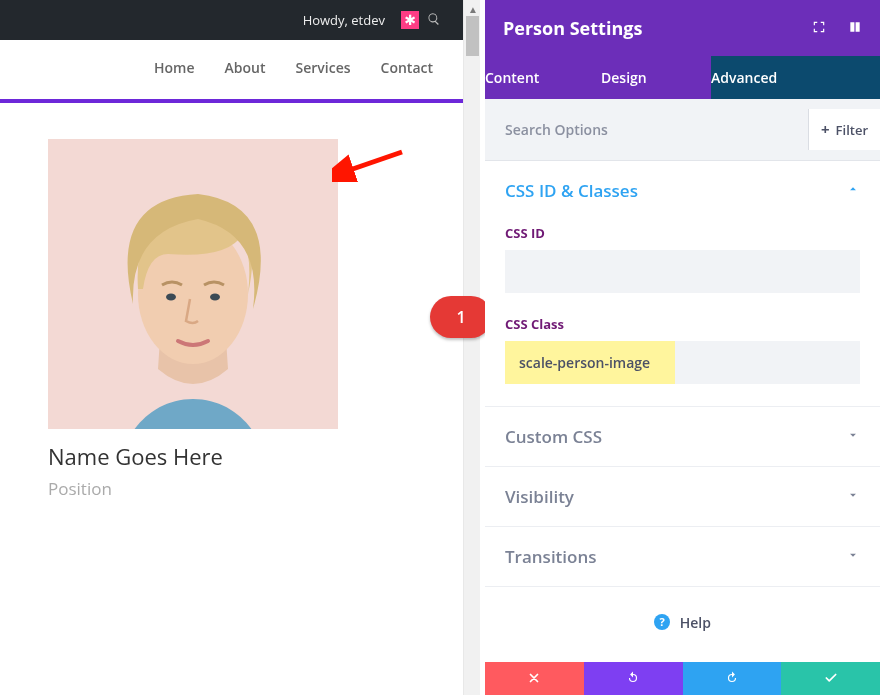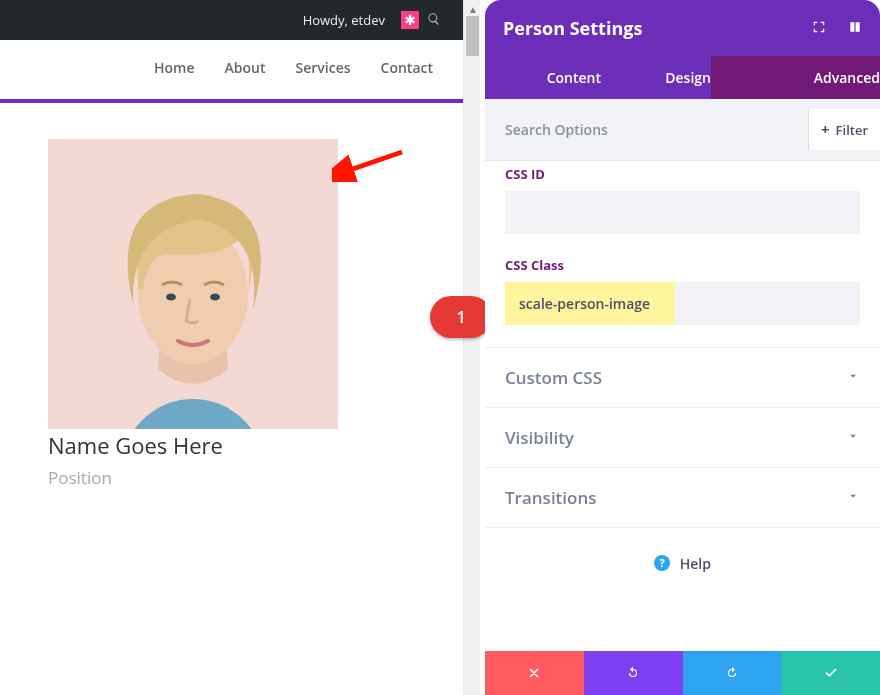--- a/index.html
+++ b/index.html
@@ -15,40 +15,40 @@
   .admin-greet { padding: 0 8px; }
   .admin-chip { width: 18px; height: 18px; background: #ff3d85; margin: 0 8px; display:flex; align-items:center; justify-content:center; color:#fff; font-size:14px;}
   .admin-search { color:#bbb; font-size:15px; width:14px; text-align:center;}
 
   .nav-row { display:flex; justify-content:flex-end; gap:30px; padding:18px 30px 22px 0; font-size:14px; color:#666; border-bottom:4px solid #6d28d9; width:463px;}
   .nav-item { cursor:pointer; color:#666; font-weight:600; }
 
   .module-area { padding: 36px 48px 0 48px; width:463px;}
   .portrait { width:290px; height:290px; background:#f1d6d1; overflow:hidden; position:relative; }
   .portrait svg { width:100%; height:100%; display:block; }
-  .person-name { font-size:22px; color:#333; margin-top:1px; font-weight:400;}
+  .person-name { font-size:22px; color:#333; margin-top:12px; font-weight:400;}
   .person-position { font-size:17px; color:#aaa; margin-top:6px;}
   .person-desc { font-size:14px; color:#666; line-height:1.75; margin-top:6px; max-width:330px;}
 
   
   .red-arrow { position:absolute; left:332px; top:142px; pointer-events:none; }
   .step-badge { position:absolute; left:430px; top:296px; width:62px; height:42px; background:#e53935; border-radius:21px 21px 21px 21px; color:#fff; display:flex; align-items:center; justify-content:center; font-size:16px; font-weight:600; box-shadow: 0 2px 3px rgba(0,0,0,0.25);}
   .step-badge::before { content:""; position:absolute; right:-14px; top:12px; border:9px solid transparent; border-left-color:#e53935;}
 
   
   .panel { position:absolute; left:485px; top:0; width:395px; height:695px; display:flex; flex-direction:column; background:#fff; }
-  .panel-head { background:#6c2eb9; color:#fff; padding:0;border-radius:16px; }
+  .panel-head { background:#6c2eb9; color:#fff; padding:0; }
   .panel-title-row { display:flex; align-items:center; justify-content:space-between; padding:16px 18px;}
   .panel-title { font-size:18px; font-weight:700; }
   .panel-icons { display:flex; gap:22px; align-items:center; color:#fff; font-size:14px;}
   .tabs { display:flex; background:#6c2eb9;}
-  .tab { flex:0 0 auto; padding:12px 0; color:#fff; font-size:14px; font-weight:600; text-align:right;}
+  .tab { flex:0 0 auto; padding:12px 0; color:#fff; font-size:14px; font-weight:600; text-align:left;}
   .tab.content-t { width:116px; }
   .tab.design-t { width:110px; }
-  .tab.adv-t { flex:1; background:#701a75; }
+  .tab.adv-t { flex:1; background:#0c4a6e; }
   .search-row { background:#f1f3f6; display:flex; align-items:center; justify-content:space-between; padding:10px 0 10px 20px; border-bottom:1px solid #e2e5ea;gap:16px;}
   .search-text { color:#8b90a0; font-size:14px; font-weight:600;}
   .filter-btn { display:flex; align-items:center; gap:6px; background:#fff; border:1px solid #dadde3; color:#4c5166; padding:8px 12px; margin-right:0; font-size:13px; font-weight:600; height:41px; border-top:0; border-right:0; border-bottom:0;}
   .plus { font-weight:700; font-size:15px; line-height:1; color:#4c5166;}
 
   .section { border-bottom:1px solid #eceef2; }
   .sec-header { display:flex; justify-content:space-between; align-items:center; padding:18px 20px; cursor:pointer;}
   .sec-title { font-size:17px; font-weight:600; color:#7b8295;}
   .sec-title.open { color:#2ea3f2; }
   .chev { color:#7b8295; font-size:14px; }
@@ -156,20 +156,26 @@
 
     <div class="search-row">
       <span class="search-text">Search Options</span>
       <div class="filter-btn">
         <span class="plus">+</span>
         <span>Filter</span>
       </div>
     </div>
 
     <div class="section">
+      <div class="sec-header">
+        <span class="sec-title open">CSS ID &amp; Classes</span>
+        <span class="chev open"><svg class="icon-svg" viewBox="0 0 24 24">
+              <path d="M7 14l5-5 5 5z"></path>
+            </svg></span>
+      </div>
       <div class="sec-body">
         <div class="field-label">CSS ID</div>
         <input class="field-input" value="" style="">
         <div class="gap"></div>
         <div class="field-label">CSS Class</div>
         <input class="field-input highlight" value="scale-person-image" style="">
       </div>
     </div>
 
     <div class="section">

